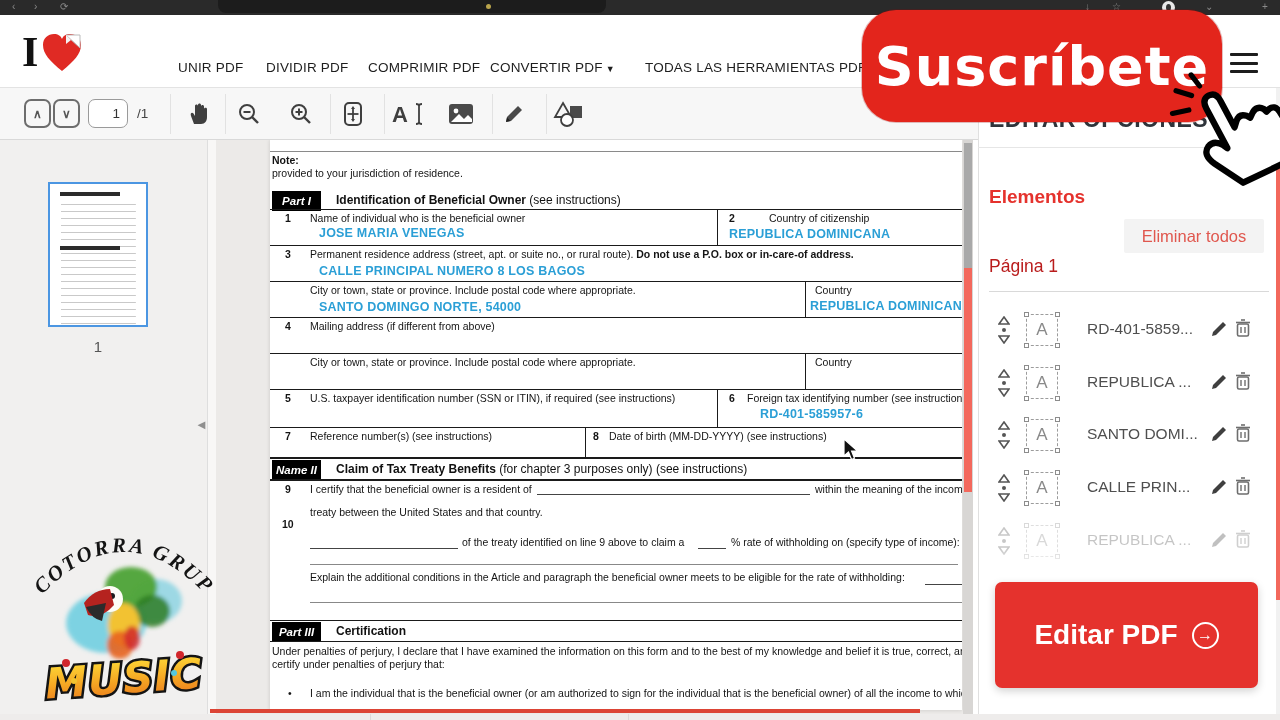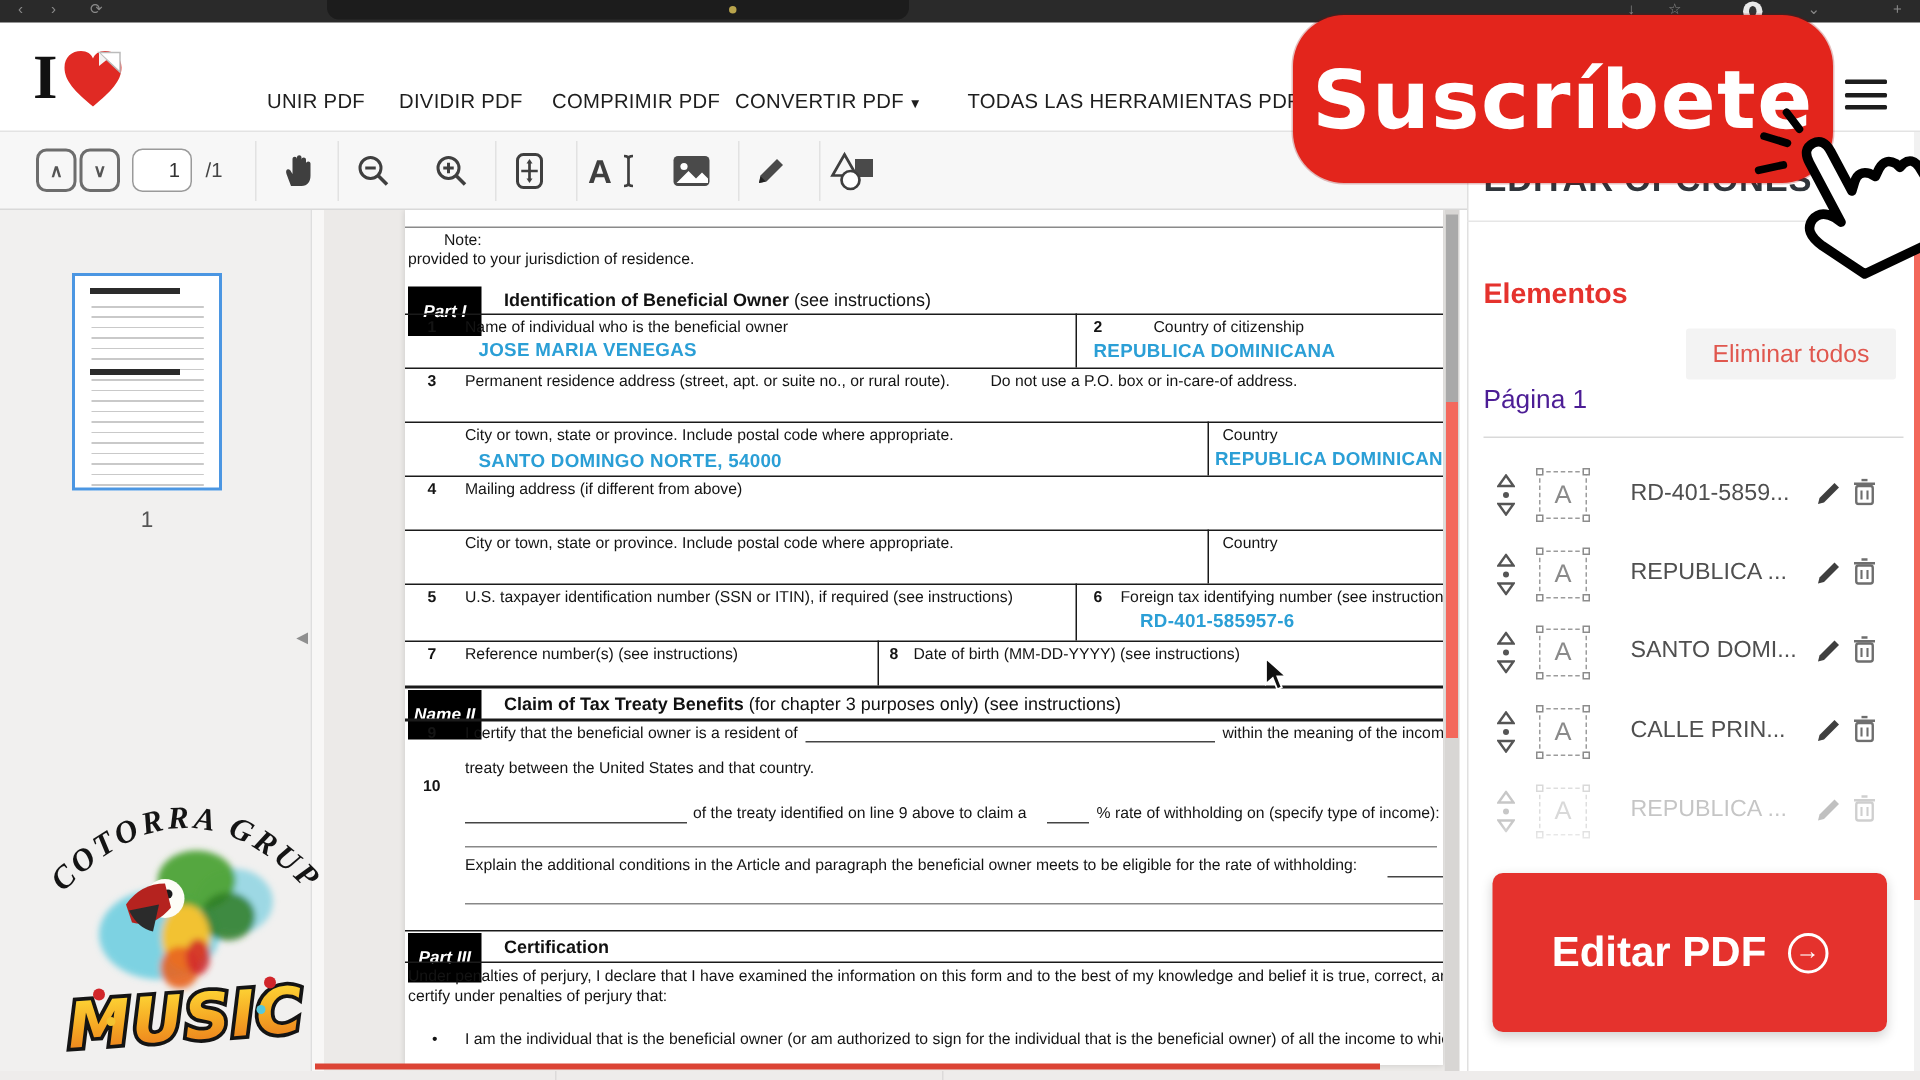--- a/index.html
+++ b/index.html
@@ -52,38 +52,38 @@
   .viewer { left:216px; top:140px; width:747px; height:580px; background:#eceae8; z-index:1; }
   .pdfpage { left:270px; top:140px; width:692px; height:570px; background:#fff; overflow:hidden; z-index:2; box-shadow:0 0 4px rgba(0,0,0,.15); }
   .vscroll { left:963px; top:140px; width:10px; height:580px; background:#d8d6d4; z-index:3; }
   .vscroll .seg1 { position:absolute; left:1px; top:3px; width:8px; height:125px; background:#a9a9a9; }
   .vscroll .seg2 { position:absolute; left:1px; top:128px; width:8px; height:224px; background:#f3685c; }
   .winscroll { left:1276px; top:88px; width:4px; height:632px; background:#f1f1f1; z-index:6; }
   .winscroll .thumbr { position:absolute; left:0; top:52px; width:4px; height:460px; background:#f3685c; }
 
   
   .fl { position:absolute; font-size:10.5px; color:#141414; white-space:nowrap; }
-  .fb { font-weight:normal;margin-left:24px; }
+  .fb { font-weight:bold; }
   .fnum { position:absolute; font-size:10.5px; font-weight:bold; color:#141414; }
   .fv { position:absolute; font-size:12.5px; font-weight:600; color:#2b9fd6; white-space:nowrap; letter-spacing:.2px; }
   .hline { position:absolute; background:#1a1a1a; height:1px; }
   .vlineF { position:absolute; background:#1a1a1a; width:1px; }
   .uline { position:absolute; border-bottom:1px solid #444; height:1px; }
   .partbox { position:absolute; background:#000; color:#fff; font-weight:bold; font-style:italic; font-size:11.5px;
-             width:49px; height:33px; display:flex; align-items:center; justify-content:center; }
+             width:49px; height:20px; display:flex; align-items:center; justify-content:center; }
   .parttitle { position:absolute; font-size:12px; color:#111; white-space:nowrap; }
 
   
   .sidebar { left:978px; top:88px; width:302px; height:632px; background:#fff; border-left:1px solid #e0e0e0; z-index:4; }
   .sb-title { left:989px; top:106px; font-size:23px; font-weight:bold; color:#2f353b; letter-spacing:.5px; z-index:45; }
   .sb-div1 { left:978px; top:147px; width:302px; height:1px; background:#e6e6e6; z-index:5; }
   .sb-elems { left:989px; top:186px; font-size:19px; font-weight:600; color:#e5322d; z-index:5; }
   .sb-delall { left:1124px; top:219px; width:140px; height:34px; background:#f3f3f3; border:none; border-radius:2px;
                color:#e0574e; font-size:16.5px; font-family:"Liberation Sans",sans-serif; z-index:5; }
-  .sb-page { left:989px; top:256px; font-size:17.5px; color:#4c1d95; z-index:5; }
+  .sb-page { left:989px; top:256px; font-size:17.5px; color:#b91c1c; z-index:5; }
   .sb-div2 { left:989px; top:291px; width:280px; height:1px; background:#d9d9d9; z-index:5; }
   .el-row { left:989px; width:270px; height:44px; z-index:5; }
   .el-row.faded { opacity:.32; }
   .drag-ic { position:absolute; left:9px; top:8px; width:12px; height:28px; color:#555; }
   .abox { position:absolute; left:37px; top:6px; width:32px; height:32px; border:1px dashed #9c9c9c;
           display:flex; align-items:center; justify-content:center; font-size:17px; color:#8a8a8a; }
   .abox i { position:absolute; width:5px; height:5px; background:#fff; border:1px solid #8c8c8c; }
   .abox .c1{left:-3px;top:-3px} .abox .c2{right:-3px;top:-3px} .abox .c3{left:-3px;bottom:-3px} .abox .c4{right:-3px;bottom:-3px}
   .el-label { position:absolute; left:98px; top:12px; font-size:15.5px; color:#4f4f4f; white-space:nowrap; }
   .el-edit { position:absolute; left:222px; top:12px; width:17px; height:17px; color:#3f3f3f; }
@@ -239,20 +239,21 @@
   <span class="fl" style="left:40px;top:72px">Name of individual who is the beneficial owner</span>
   <span class="fv" style="left:49px;top:86px">JOSE MARIA VENEGAS</span>
   <div class="vlineF" style="left:447px;top:69px;height:36px"></div>
   <span class="fnum" style="left:459px;top:72px">2</span>
   <span class="fl" style="left:499px;top:72px">Country of citizenship</span>
   <span class="fv" style="left:459px;top:87px">REPUBLICA DOMINICANA</span>
   <div class="hline" style="top:105px;left:0;width:692px"></div>
 
   <span class="fnum" style="left:15px;top:108px">3</span>
   <span class="fl" style="left:40px;top:108px"><span>Permanent residence address (street, apt. or suite no., or rural route). </span><span class="fb">Do not use a P.O. box or in-care-of address.</span></span>
+  <span class="fv" style="left:49px;top:124px">CALLE PRINCIPAL NUMERO 8 LOS BAGOS</span>
   <div class="hline" style="top:141px;left:0;width:692px"></div>
 
   <span class="fl" style="left:40px;top:144px">City or town, state or province. Include postal code where appropriate.</span>
   <span class="fv" style="left:49px;top:160px">SANTO DOMINGO NORTE, 54000</span>
   <div class="vlineF" style="left:535px;top:141px;height:36px"></div>
   <span class="fl" style="left:545px;top:144px">Country</span>
   <span class="fv" style="left:540px;top:159px">REPUBLICA DOMINICANA</span>
   <div class="hline" style="top:177px;left:0;width:692px"></div>
 
   <span class="fnum" style="left:15px;top:180px">4</span>

